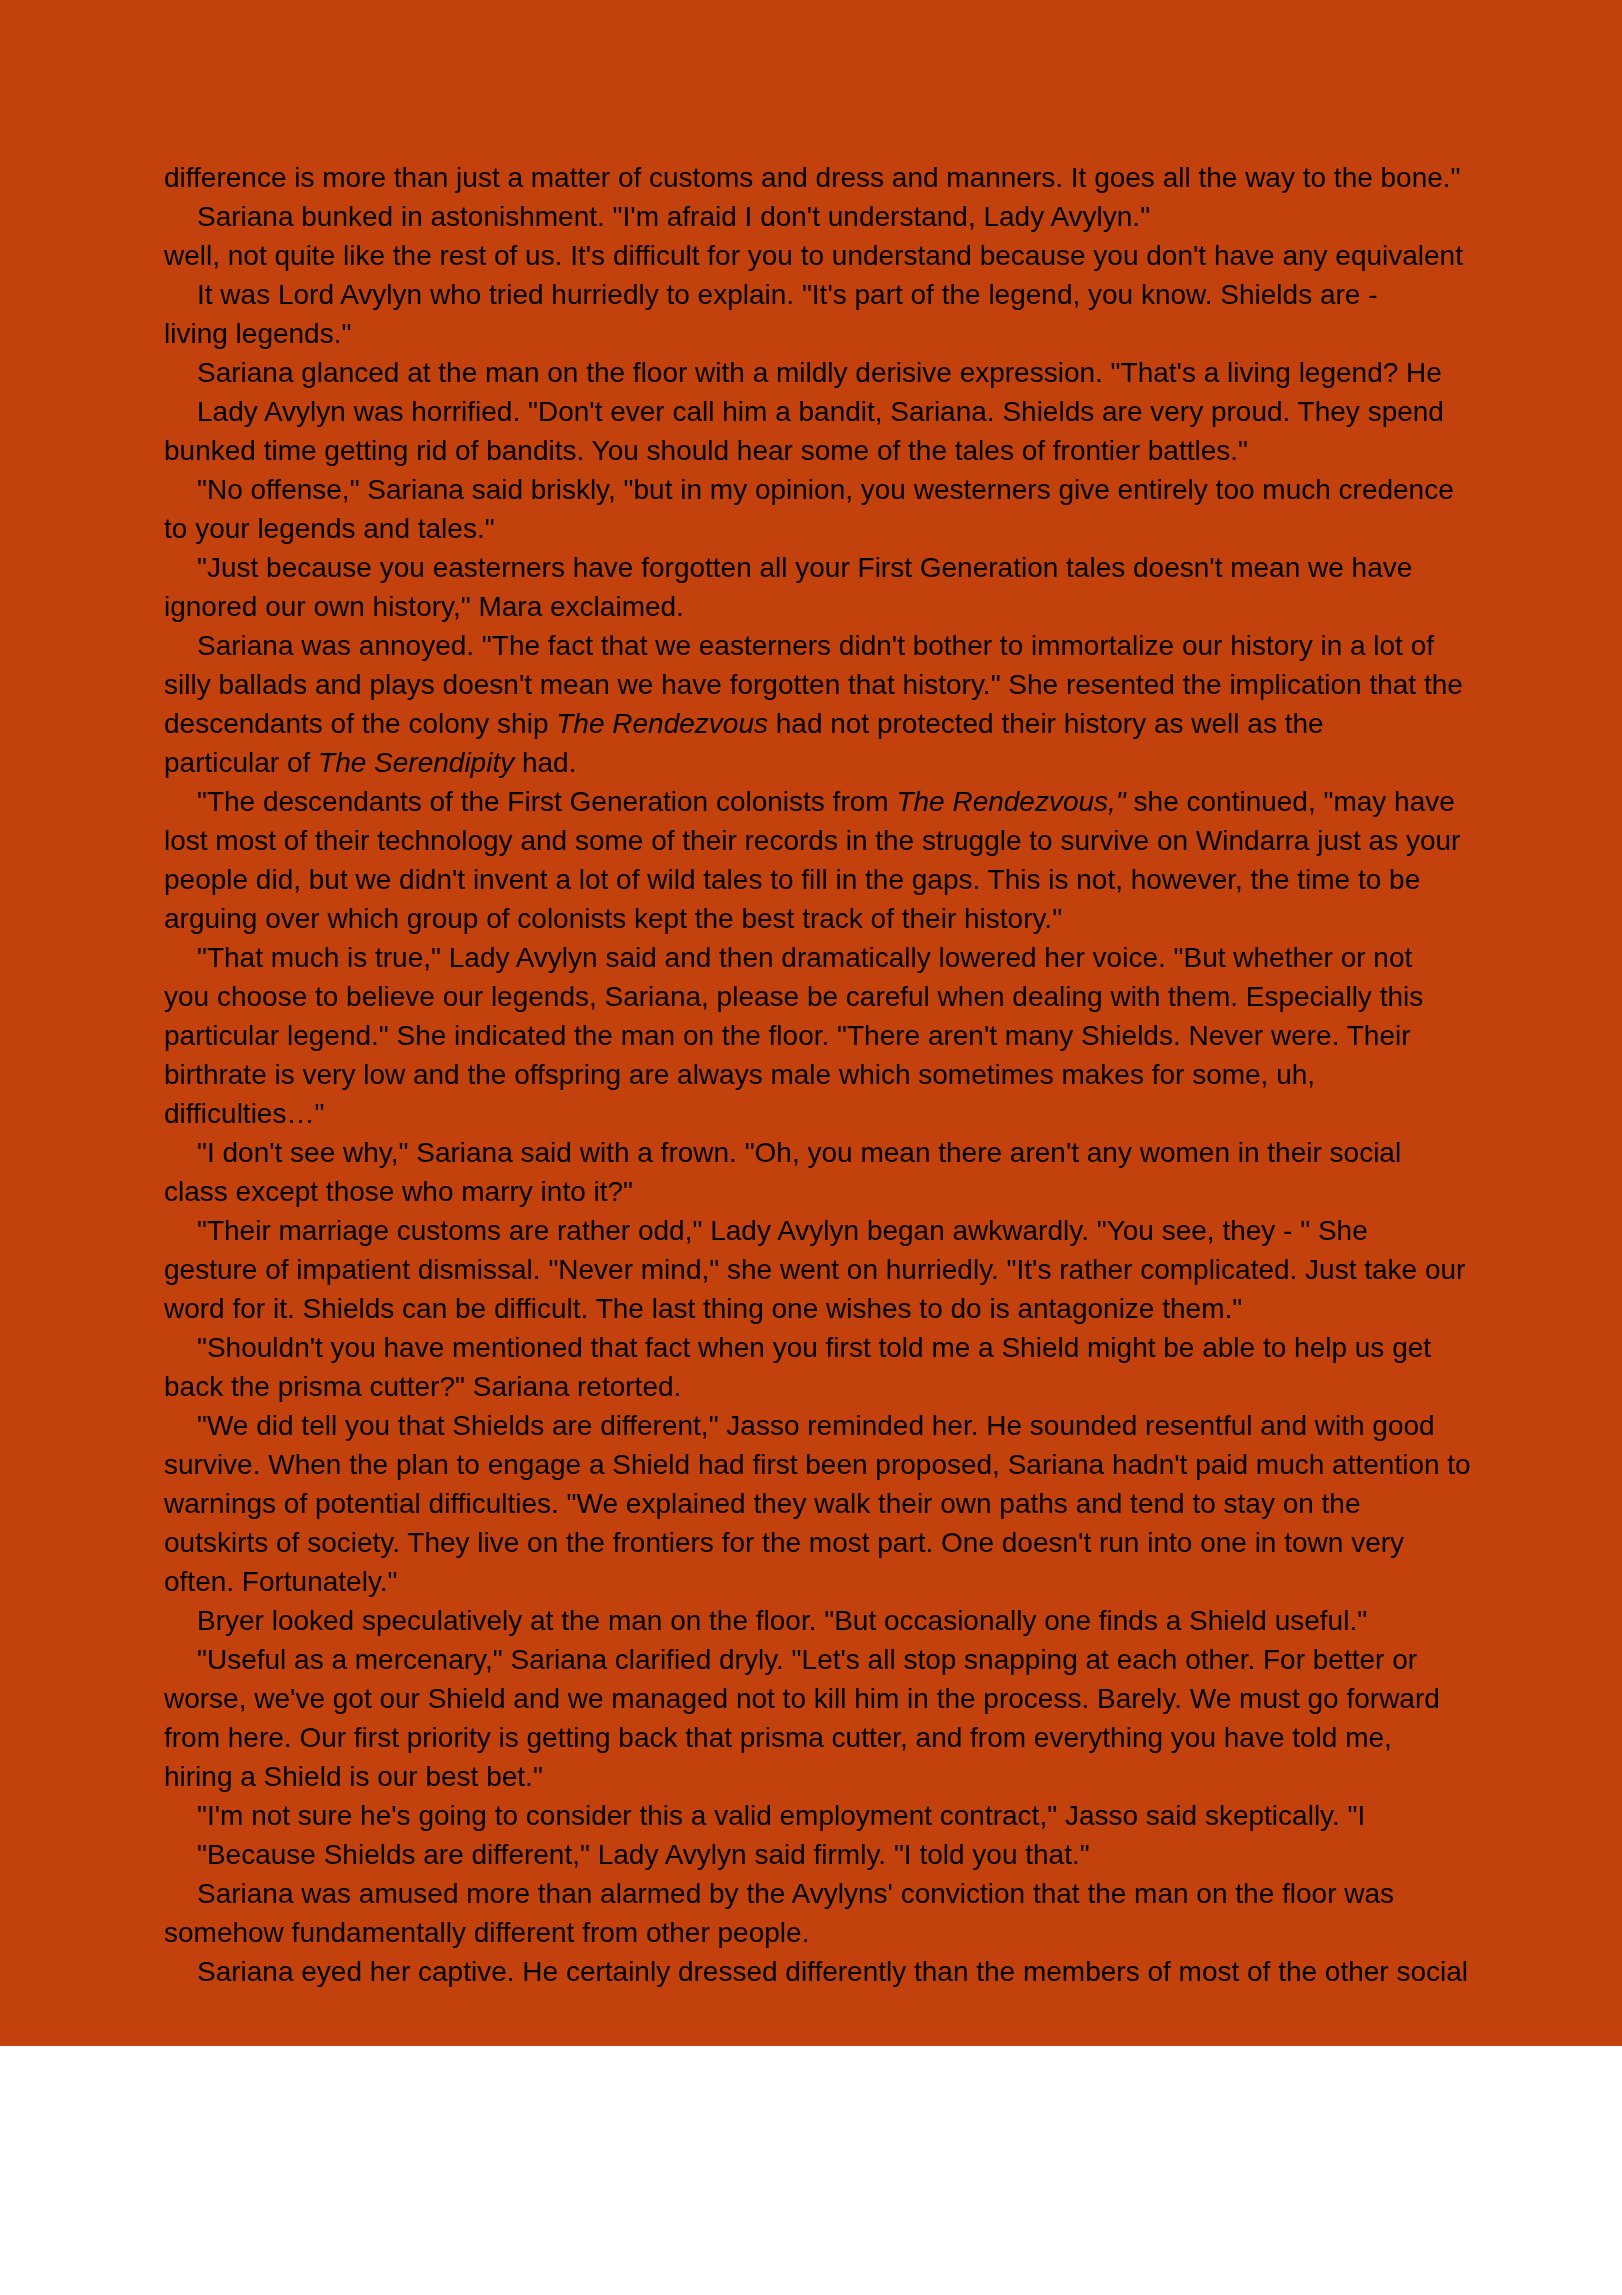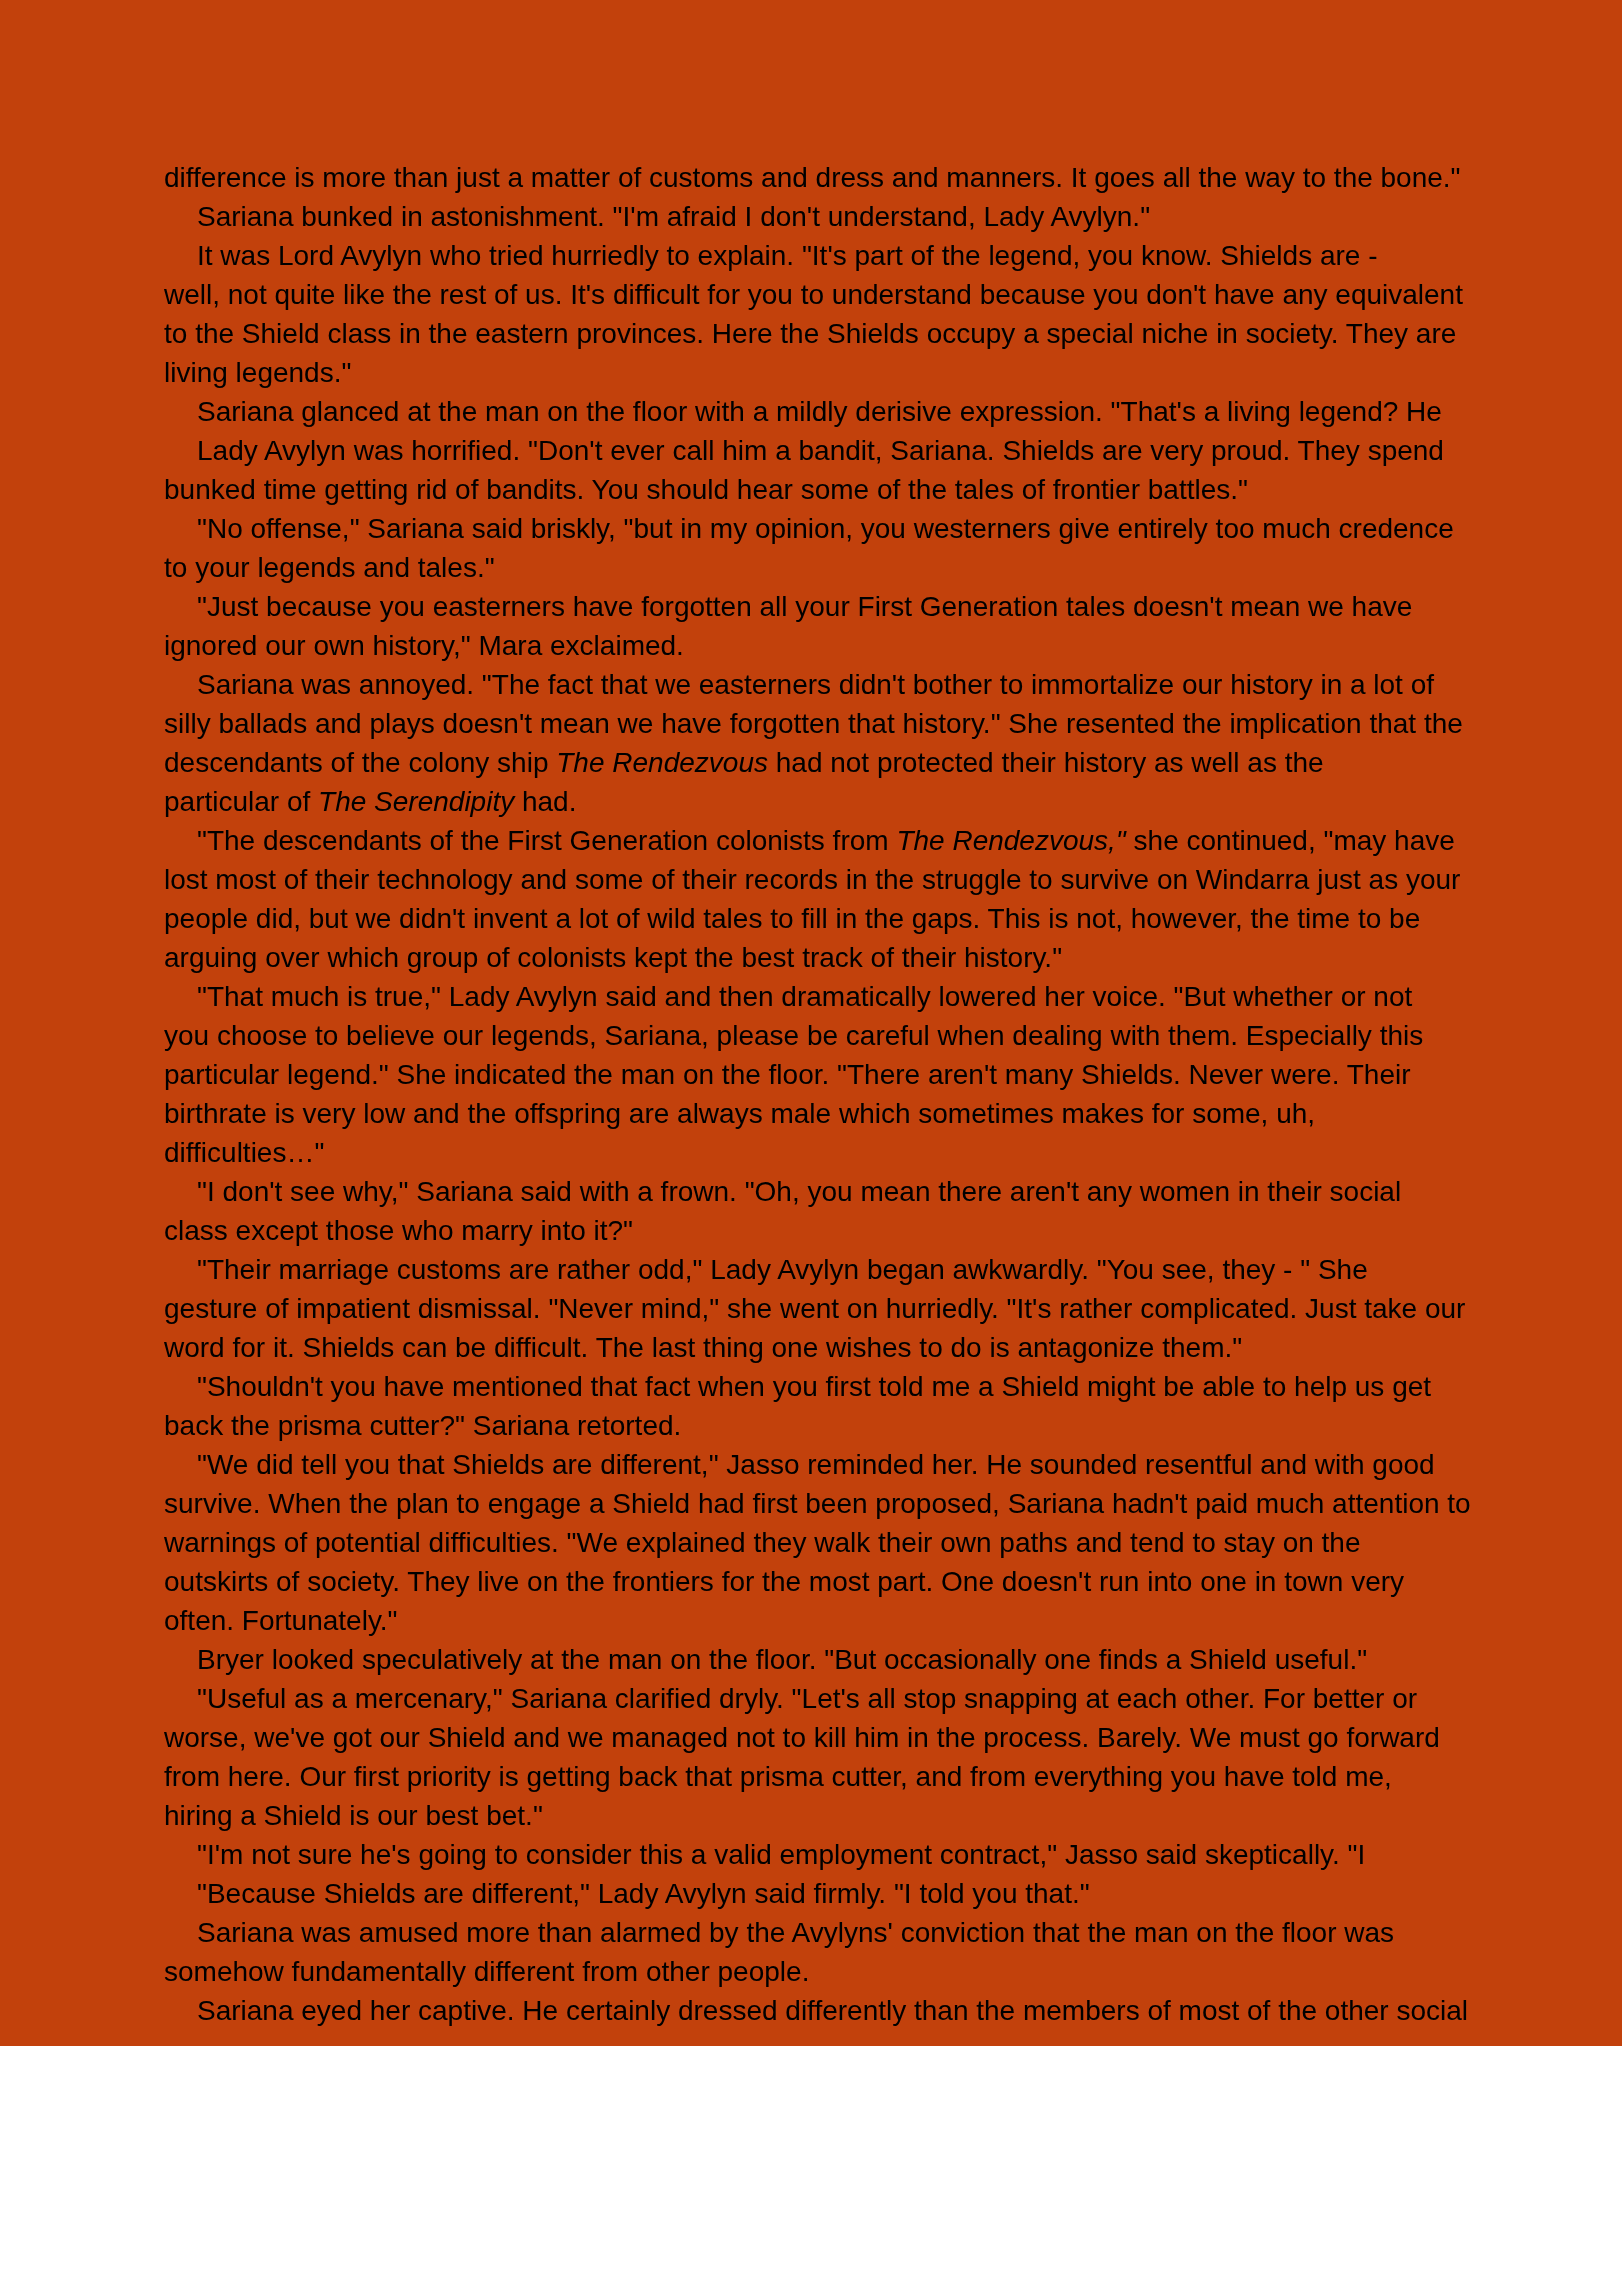--- a/index.html
+++ b/index.html
@@ -34,23 +34,22 @@
     font-style: italic;
   }
 </style>
 </head>
 <body>
 
 <div class="page">
   <div class="text-block" id="lines-container">
       <div class="line"><span class="">difference is more than just a matter of customs and dress and manners. It goes all the way to the bone."</span></div>
       <div class="line indent"><span class="">Sariana bunked in astonishment. "I'm afraid I don't understand, Lady Avylyn."</span></div>
+      <div class="line"><span class="">well, not quite like the rest of us. It's difficult for you to understand because you don't have any equivalent</span></div>
       <div class="line indent"><span class="">It was Lord Avylyn who tried hurriedly to explain. "It's part of the legend, you know. Shields are -</span></div>
-      <div class="line"><span class="">well, not quite like the rest of us. It's difficult for you to understand because you don't have any equivalent</span></div>
-      <div class="line"><span class="">to the Shield class in the eastern provinces. Here the Shields occupy a special niche in society. They are</span></div>
       <div class="line"><span class="">living legends."</span></div>
       <div class="line indent"><span class="">Sariana glanced at the man on the floor with a mildly derisive expression. "That's a living legend? He</span></div>
       <div class="line indent"><span class="">Lady Avylyn was horrified. "Don't ever call him a bandit, Sariana. Shields are very proud. They spend</span></div>
       <div class="line"><span class="">bunked time getting rid of bandits. You should hear some of the tales of frontier battles."</span></div>
       <div class="line indent"><span class="">"No offense," Sariana said briskly, "but in my opinion, you westerners give entirely too much credence</span></div>
       <div class="line"><span class="">to your legends and tales."</span></div>
       <div class="line indent"><span class="">"Just because you easterners have forgotten all your First Generation tales doesn't mean we have</span></div>
       <div class="line"><span class="">ignored our own history," Mara exclaimed.</span></div>
       <div class="line indent"><span class="">Sariana was annoyed. "The fact that we easterners didn't bother to immortalize our history in a lot of</span></div>
       <div class="line"><span class="">silly ballads and plays doesn't mean we have forgotten that history." She resented the implication that the</span></div>

